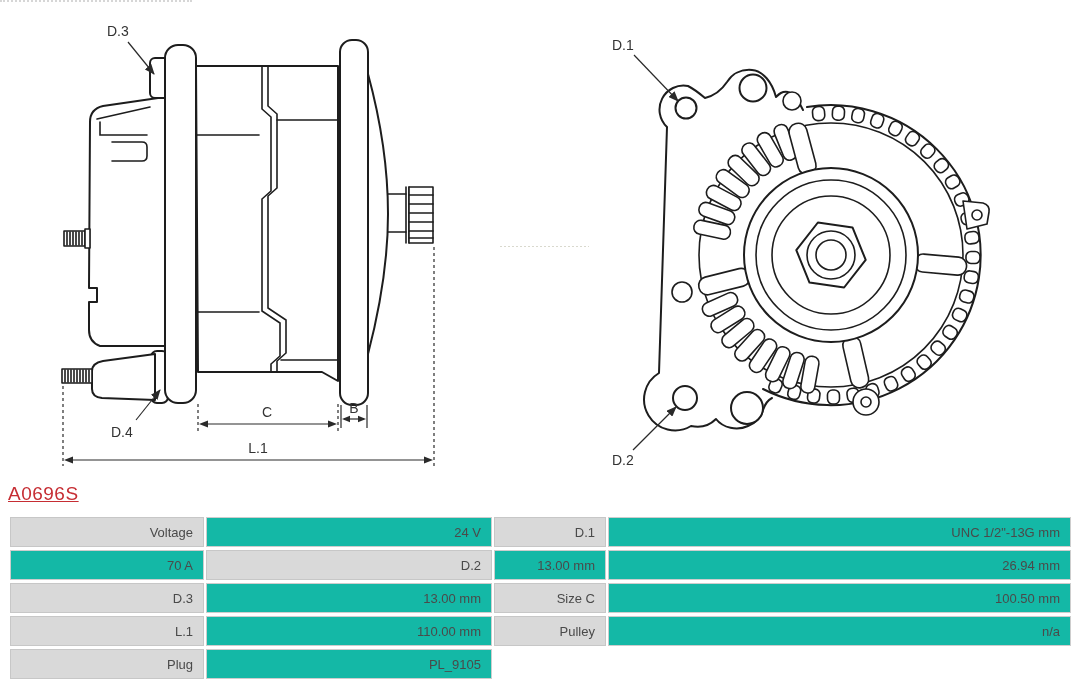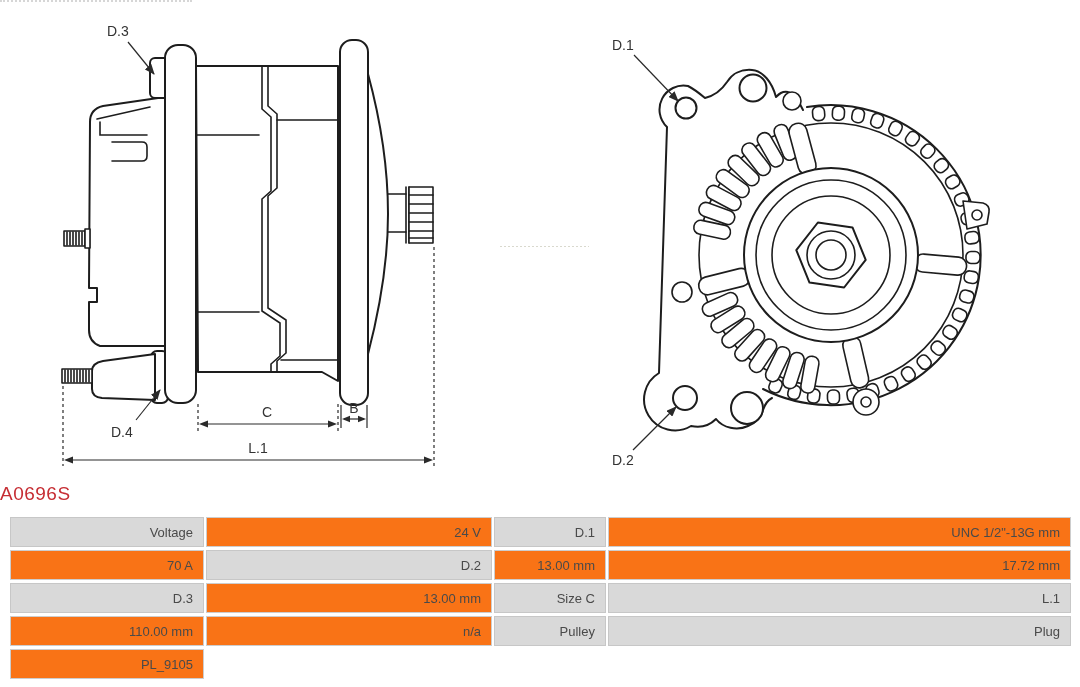--- a/index.html
+++ b/index.html
@@ -6,27 +6,27 @@
   .page {
     position:relative; width:1080px; height:687px; background:#ffffff;
     font-family:"Liberation Sans", sans-serif; overflow:hidden;
   }
   .topstrip { position:absolute; left:0; top:0; width:192px; height:0;
     border-top:2px dotted #d6d6d6; }
   .wm { position:absolute; left:500px; top:246px; width:89px; height:1px;
     background:repeating-linear-gradient(90deg,#d9d9ce 0 2px, transparent 2px 4px); }
   .diagram-svg { position:absolute; left:0; top:0; }
 
-  .pn { position:absolute; left:0; top:483px; font-size:19px; letter-spacing:0.5px;
-    color:#c62d33; font-weight:400; }
+  .pn { position:absolute; left:8px; top:483px; font-size:19px; letter-spacing:0.5px;
+    color:#c62d33; font-weight:400;text-decoration:underline; }
 
   .spec { position:absolute; left:10px; top:517px; width:1061px;
     display:grid; grid-template-columns:194px 286px 112px 463px;
     grid-auto-rows:30px; gap:3px 2px; font-size:13px; color:#4a4a4a; }
-  .cell { border:1px solid #cdcdcd; background:#f97316; box-sizing:border-box;
+  .cell { border:1px solid #cdcdcd; background:#14b8a6; box-sizing:border-box;
     display:flex; align-items:center; justify-content:flex-end; padding-right:10px;
     white-space:nowrap; overflow:hidden; }
   .cell.lab { background:#d9d9d9; border-color:#c7c7c7; }
 
   
   .ln  { fill:none; stroke:#1d1d1d; stroke-width:2; stroke-linejoin:round; stroke-linecap:round; }
   .fw  { fill:#ffffff; stroke:#1d1d1d; stroke-width:2; stroke-linejoin:round; }
   .fw15{ fill:#ffffff; stroke:#1d1d1d; stroke-width:1.6; stroke-linejoin:round; }
   .ln15{ fill:none; stroke:#1d1d1d; stroke-width:1.6; stroke-linecap:round; }
   .dim { fill:none; stroke:#2a2a2a; stroke-width:1.2; }
@@ -234,27 +234,28 @@
 
     <div class="cell lab">Voltage</div>
     <div class="cell">24 V</div>
     <div class="cell lab">D.1</div>
     <div class="cell">UNC 1/2"-13G mm</div>
 
     <div class="cell">70 A</div>
     <div class="cell lab">D.2</div>
     <div class="cell">13.00 mm</div>
 
-    <div class="cell">17.72 mm</div>
+    <div class="cell">26.94 mm</div>
     <div class="cell lab">D.3</div>
     <div class="cell">13.00 mm</div>
 
     <div class="cell lab">Size C</div>
+    <div class="cell">100.50 mm</div>
     <div class="cell lab">L.1</div>
     <div class="cell">110.00 mm</div>
 
+    <div class="cell lab">Pulley</div>
     <div class="cell">n/a</div>
-    <div class="cell lab">Pulley</div>
     <div class="cell lab">Plug</div>
     <div class="cell">PL_9105</div>
   </div>
 
 </div>
 
 </body></html>

